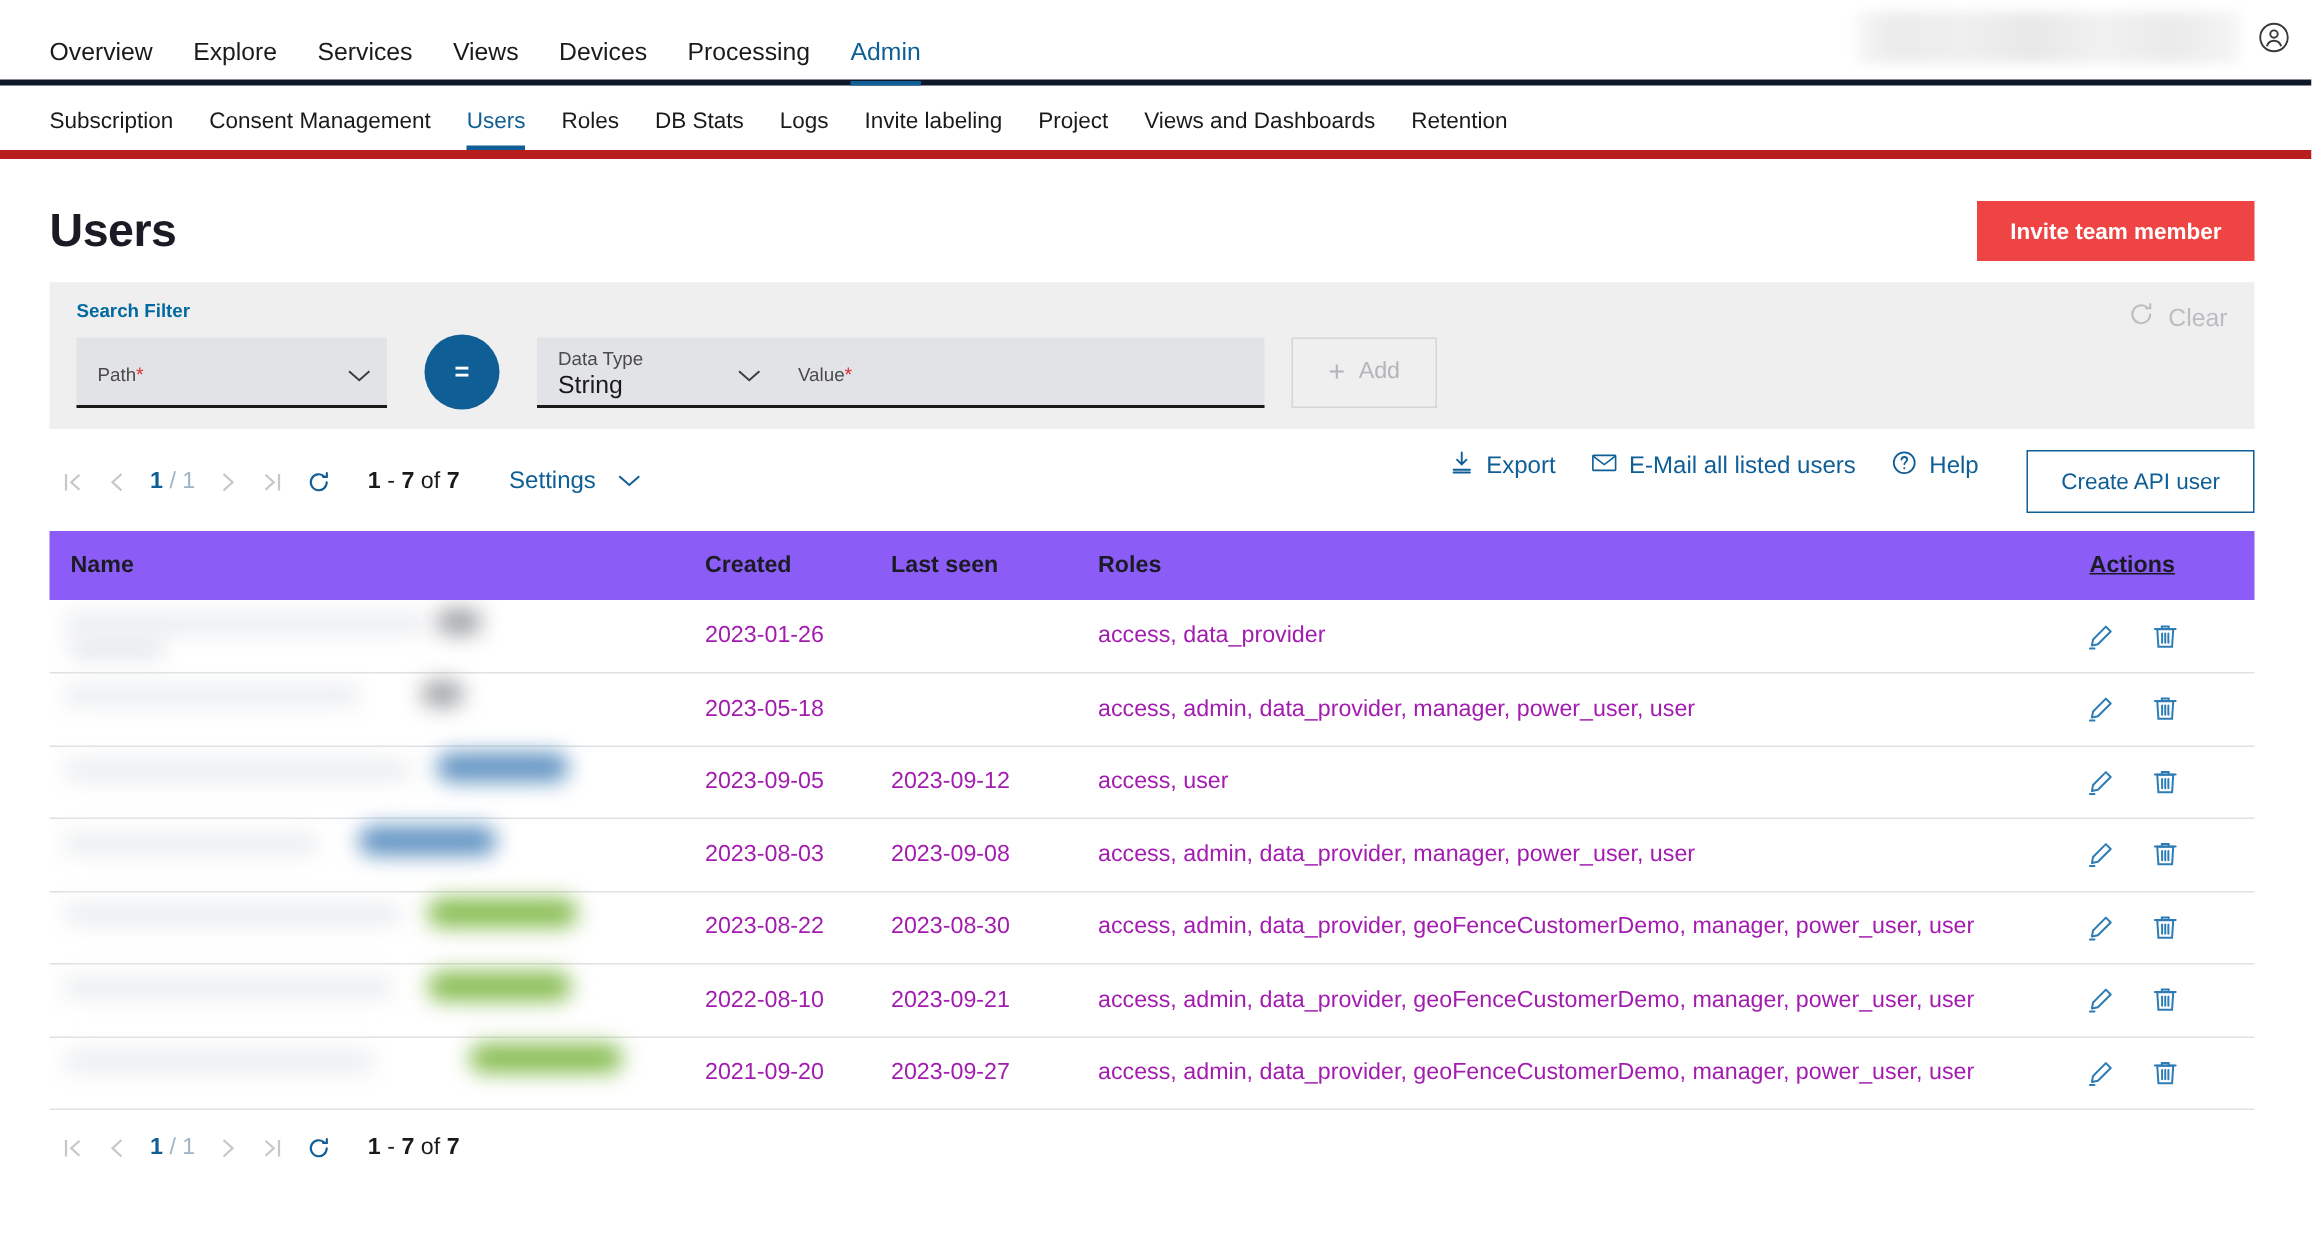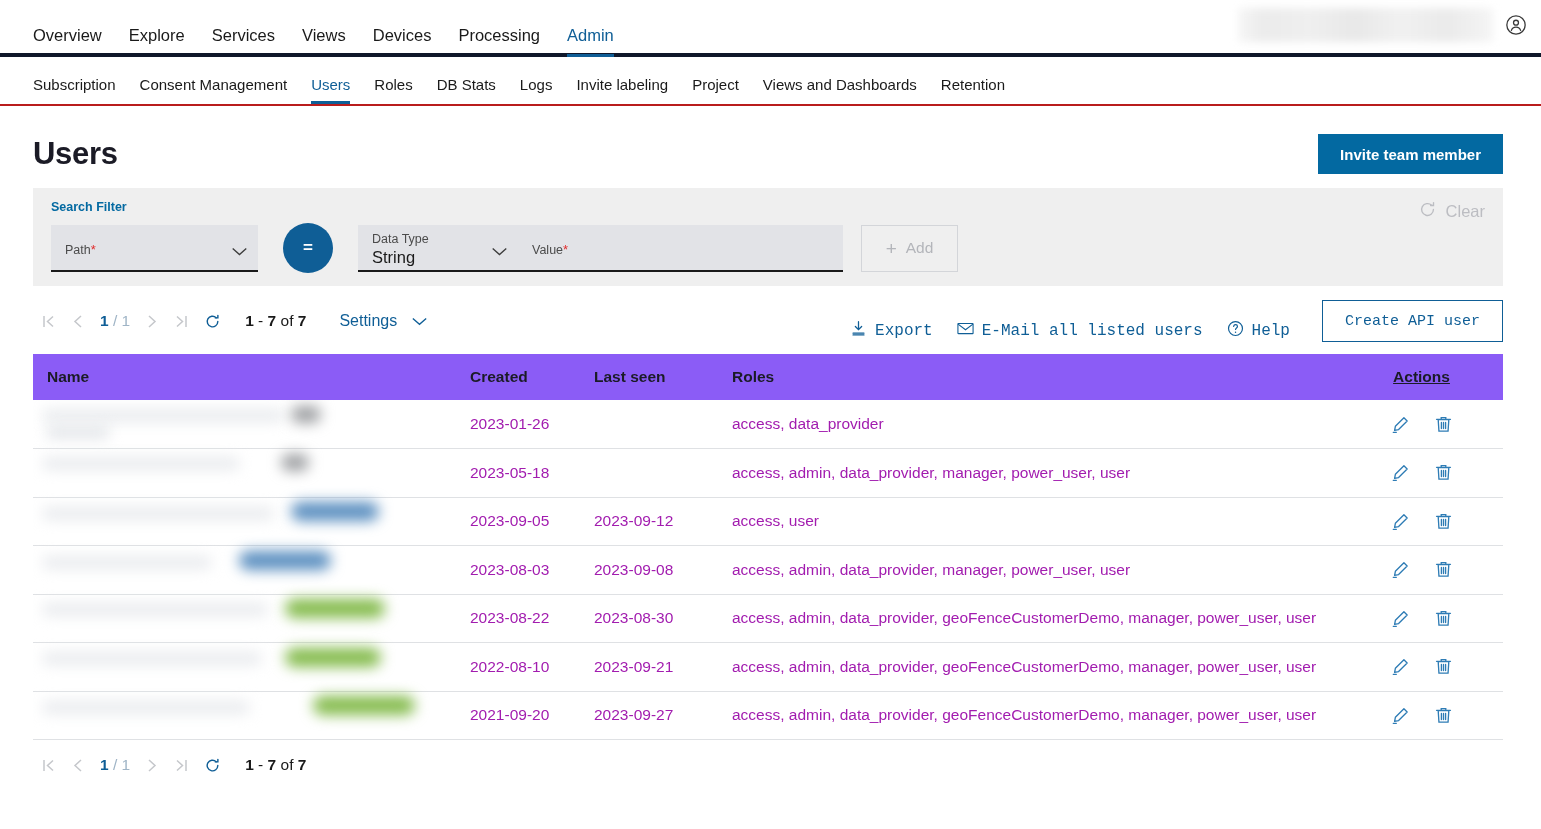--- a/index.html
+++ b/index.html
@@ -69,21 +69,21 @@
   .user-icon {
     width: 22px; height: 22px;
     flex: 0 0 22px;
     color: #3a3a3a;
     cursor: pointer;
   }
 
   
   .subbar {
     height: 49px;
-    border-bottom: 2px solid #b91c1c;
+    border-bottom: 6px solid #b91c1c;
     display: flex;
     align-items: flex-end;
     gap: 24px;
     padding-left: 33px;
   }
   .subnav-item {
     font-size: 15px;
     color: #1a1a1a;
     padding-bottom: 12px;
     line-height: 1;
@@ -108,21 +108,21 @@
     padding: 28px 38px 14px 33px;
   }
   .page-title {
     font-size: 31px;
     font-weight: bold;
     letter-spacing: -0.3px;
     color: #1b1b26;
     margin: 0;
   }
   .btn-primary {
-    background: #0369a1;
+    background: #ef4444;
     color: #fff;
     border: none;
     font-size: 15px;
     font-weight: bold;
     padding: 0 22px;
     height: 40px;
     cursor: pointer;
     font-family: inherit;
   }
 
@@ -262,23 +262,22 @@
     font-size: 16px;
     display: flex;
     align-items: center;
     gap: 14px;
     cursor: pointer;
   }
   .settings-link svg { width: 17px; height: 10px; }
 
   .toolbar-right {
     display: flex;
-    align-items: flex-end;
+    align-items: flex-start;
     gap: 0;
-    font-family: Liberation Mono, monospace;
   }
   .tool-link {
     display: flex;
     align-items: center;
     gap: 8px;
     color: #0f5e96;
     font-size: 16px;
     cursor: pointer;
     margin-left: 24px;
     white-space: nowrap;

